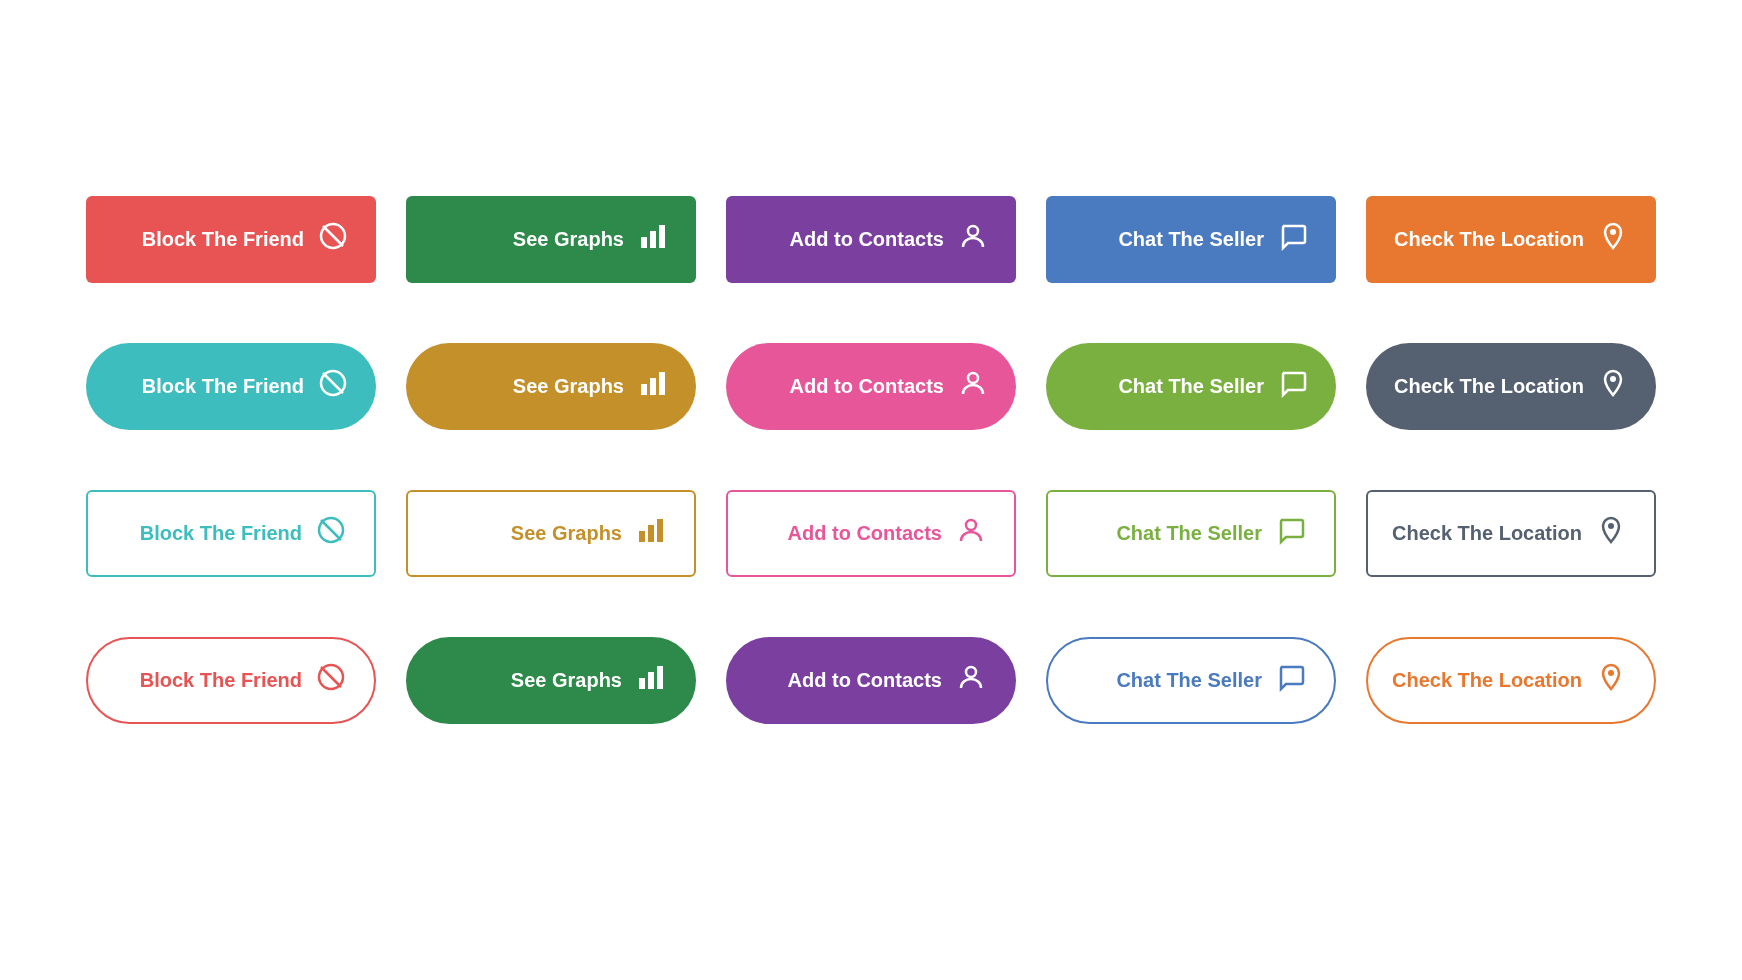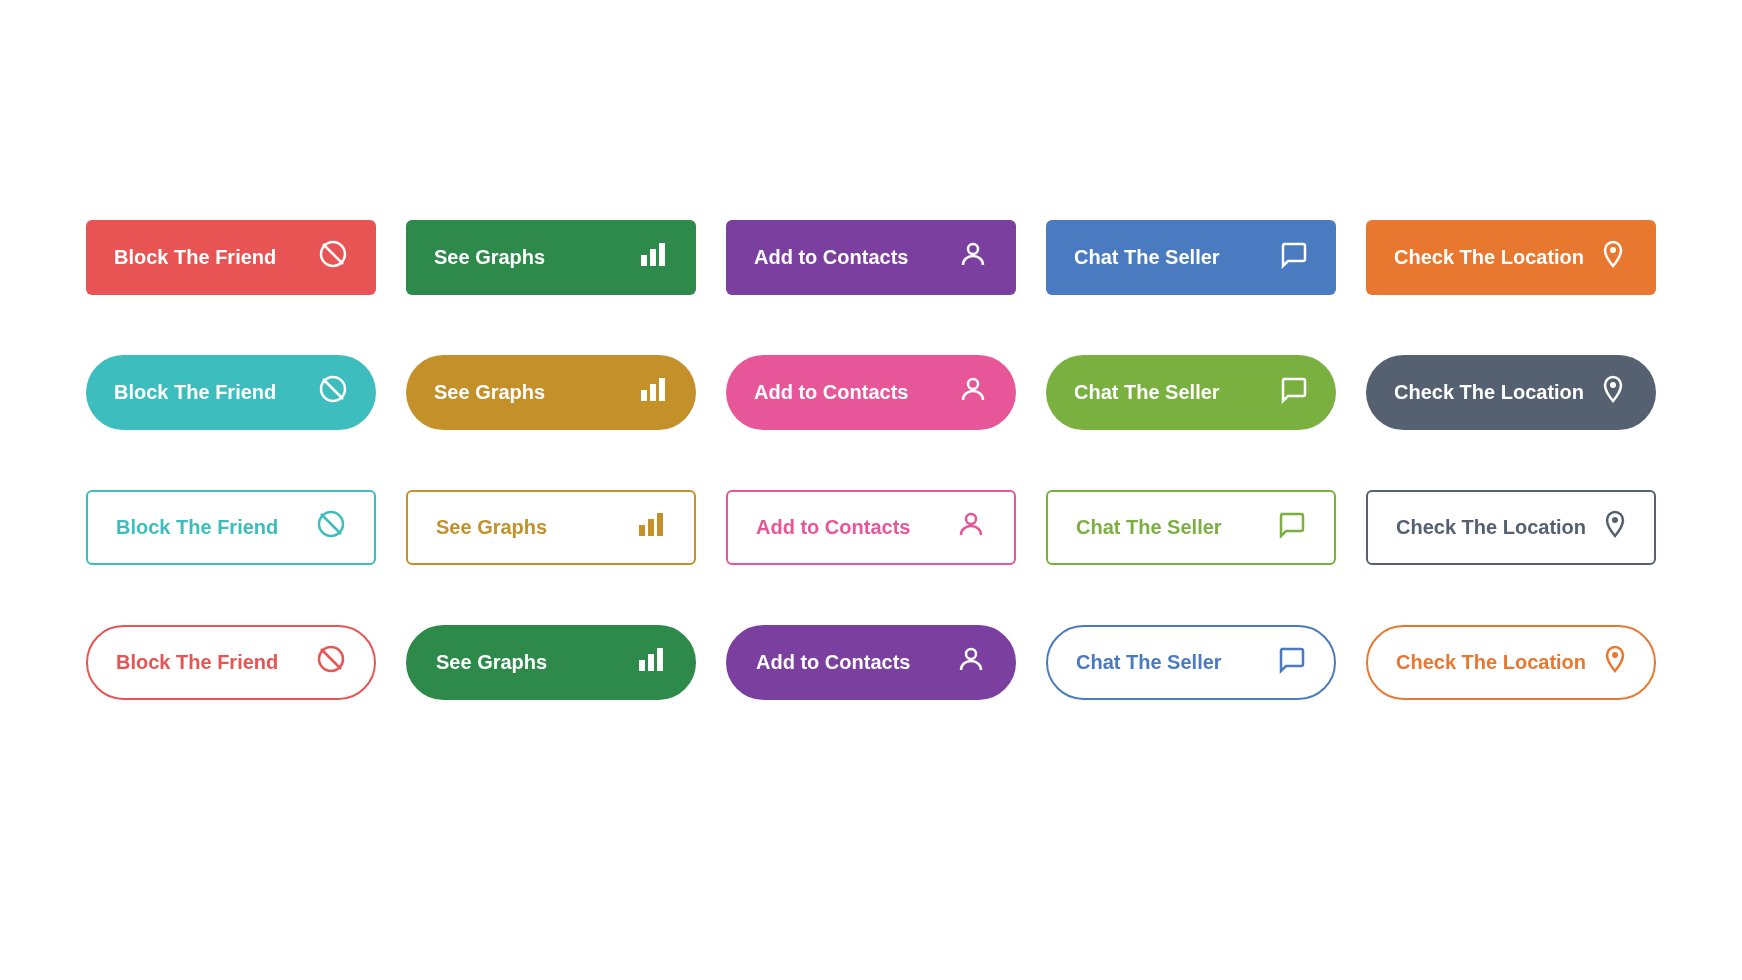--- a/index.html
+++ b/index.html
@@ -22,23 +22,23 @@
       margin-bottom: 60px;
       align-items: center;
       justify-content: center;
       width: 100%;
     }
 
     
     .btn {
       display: flex;
       align-items: center;
-      justify-content: space-between;
+      justify-content: flex-end;
       padding: 0 28px;
-      height: 75px;
+      height: 87px;
       width: 290px;
       font-size: 20px;
       font-weight: 700;
       cursor: pointer;
       border: none;
       gap: 14px;
       white-space: nowrap;
     }
 
     .btn .btn-icon {

